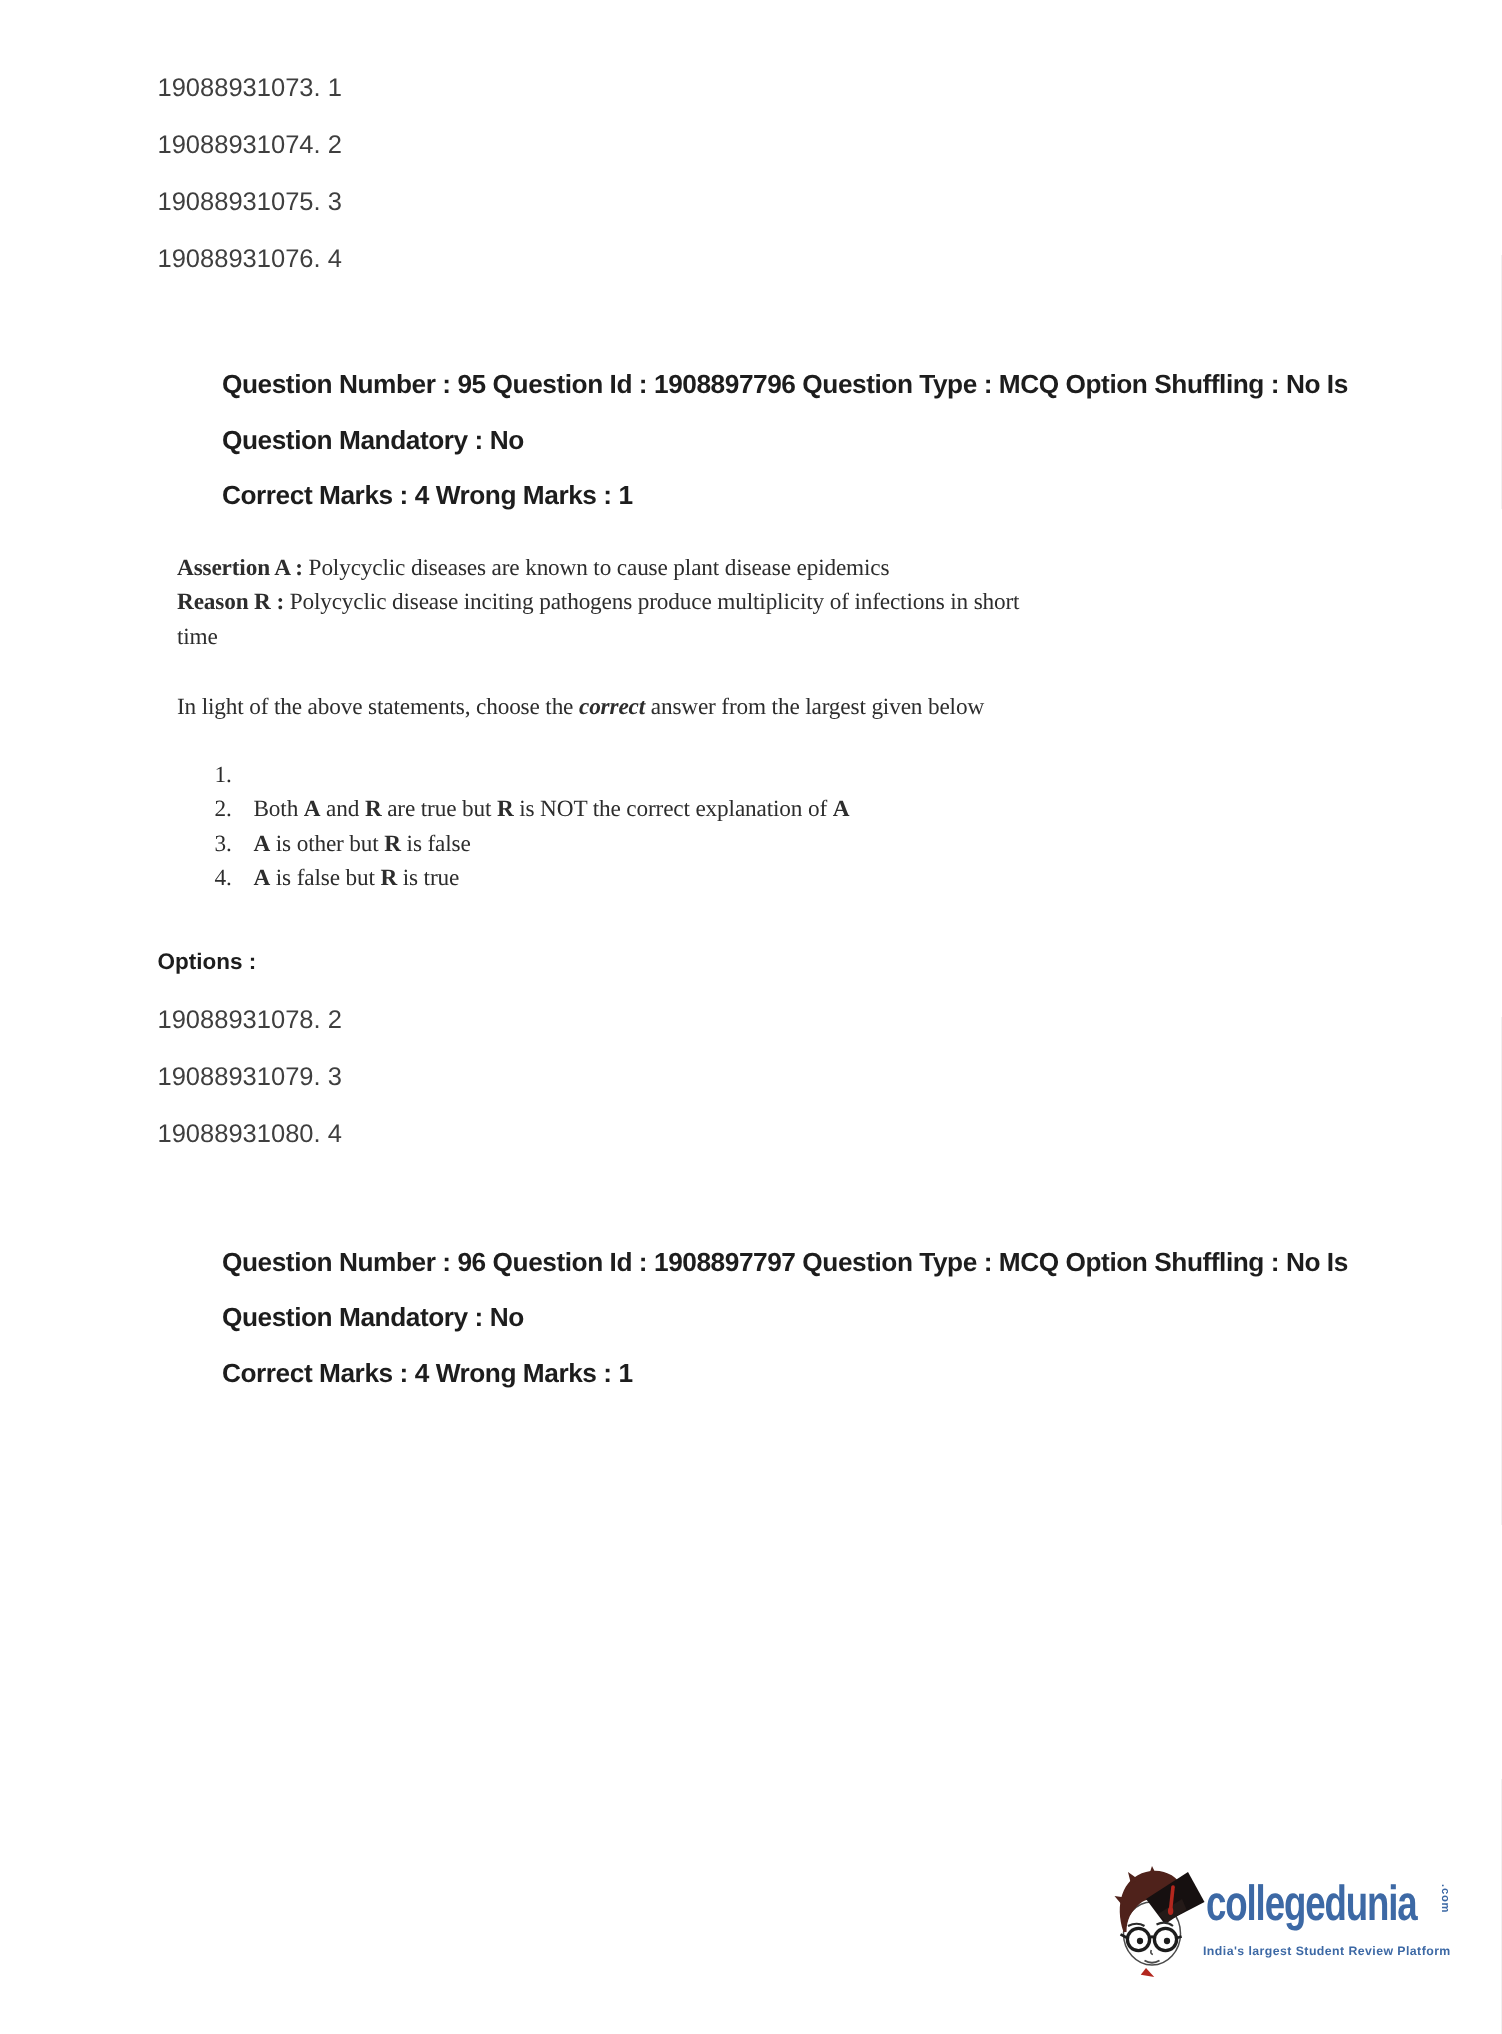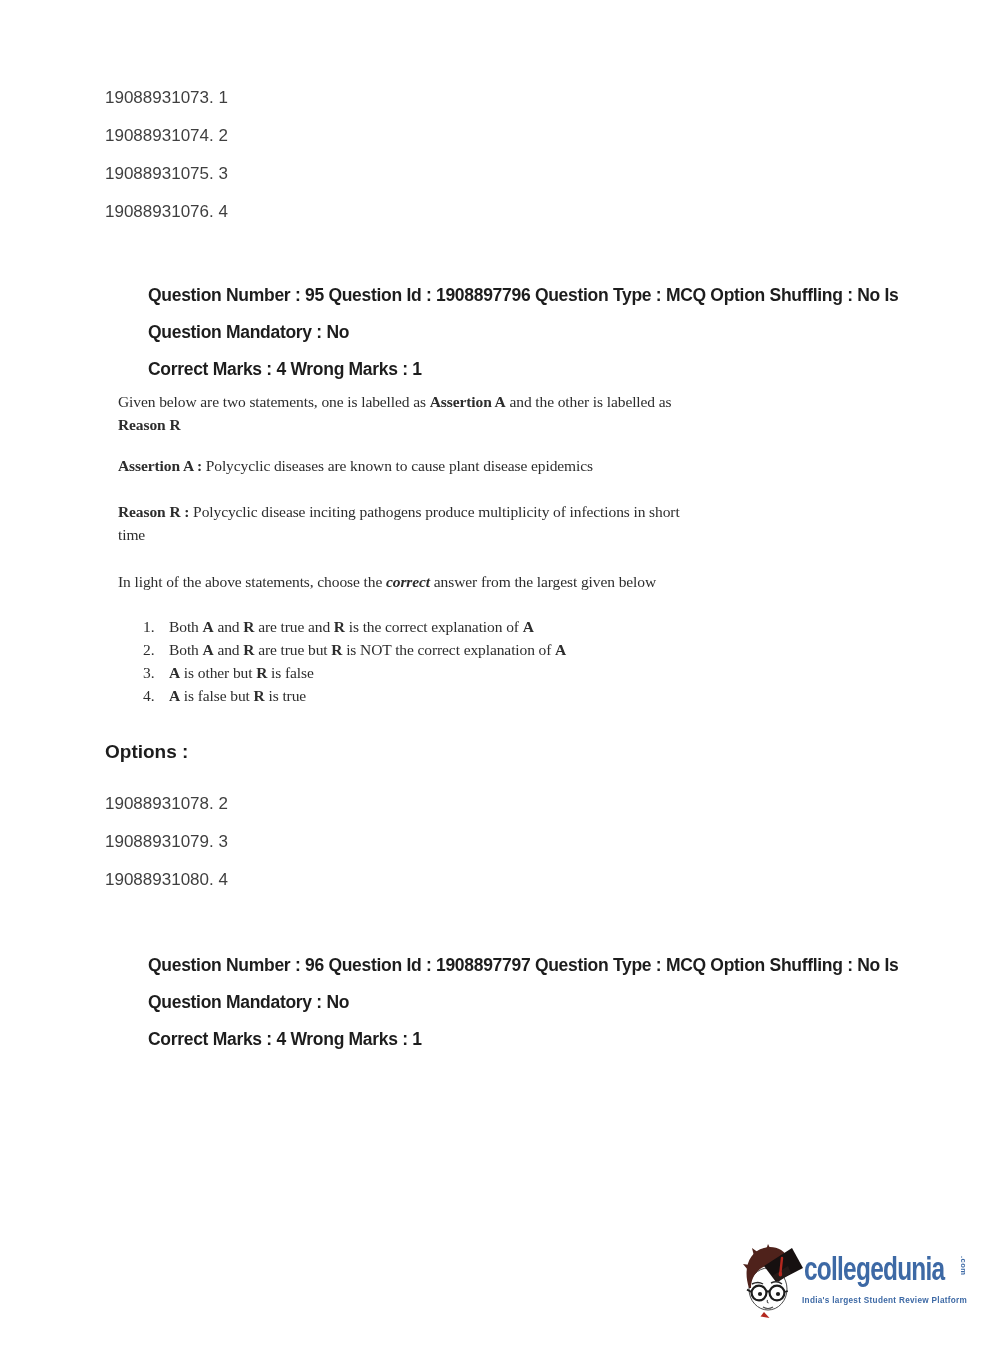--- a/index.html
+++ b/index.html
@@ -21,49 +21,49 @@
     font-family:"Liberation Sans",sans-serif;
     overflow:hidden;
   }
   .content{position:absolute;left:105px;top:0;width:840px;}
 
   
   .opt-line{
     font-size:17px;line-height:20px;color:var(--body-text);
     margin-bottom:18px;white-space:nowrap;
   }
-  .opt-group-top{padding-top:88px;}
+  .opt-group-top{padding-top:49px;}
   .opt-group-mid{margin-top:17px;}
 
   
   .q-header{margin-top:55px;}
   .q-header .h-line{
     font-weight:700;font-size:17.5px;letter-spacing:-0.3px;
     line-height:37px;color:var(--heading-text);white-space:nowrap;margin-left:43px;
   }
   .q-header-2{margin-top:57px;}
 
   
   .q-body{
     margin-left:13px;margin-top:2px;
     font-family:"Liberation Serif","DejaVu Serif",serif;
     font-size:15.5px;line-height:23px;letter-spacing:-0.1px;
     color:var(--serif-text);width:640px;
   }
   .q-body p{margin:0;}
   .q-body .p-gap-1{margin-top:18px;}
-  .q-body .p-gap-2{margin-top:23px;}
+  .q-body .p-gap-2{}
   .q-body .p-gap-3{margin-top:24px;}
   .q-list{margin-top:22px;}
   .q-list .row{display:flex;margin-left:25px;}
   .q-list .num{width:26px;flex:0 0 26px;}
 
   .options-label{
-    margin-top:34px;margin-bottom:31px;
-    font-weight:700;font-size:19px;line-height:22px;color:var(--heading-text);
+    margin-top:34px;margin-bottom:17px;
+    font-weight:700;font-size:15px;line-height:22px;color:var(--heading-text);
   }
 
   
   .logo{position:absolute;left:742px;top:1244px;width:235px;height:80px;}
   .logo .mascot{position:absolute;left:0;top:0;width:62px;height:76px;}
   .logo .wordmark{
     position:absolute;left:62px;top:8px;
     font-weight:700;font-size:33px;line-height:33px;letter-spacing:-1px;
     color:var(--brand-blue);
     transform:scaleX(0.74);transform-origin:left center;
@@ -94,29 +94,27 @@
       <div class="opt-line">19088931076. 4</div>
     </div>
 
     <div class="q-header">
       <div class="h-line">Question Number : 95 Question Id : 1908897796 Question Type : MCQ Option Shuffling : No Is</div>
       <div class="h-line">Question Mandatory : No</div>
       <div class="h-line">Correct Marks : 4 Wrong Marks : 1</div>
     </div>
 
     <div class="q-body">
-      <p><span>Given below are two statements, one is labelled as </span><span style="font-weight: bold;">Assertion A</span><span> and the other is labelled as</span><br><span style="font-weight: bold;">Reason R</span></p>
       <p class="p-gap-1"><span style="font-weight: bold;">Assertion A : </span><span>Polycyclic diseases are known to cause plant disease epidemics</span></p>
       <p class="p-gap-2"><span style="font-weight: bold;">Reason R : </span><span>Polycyclic disease inciting pathogens produce multiplicity of infections in short</span><br><span>time</span></p>
       <p class="p-gap-3"><span>In light of the above statements, choose the </span><span style="font-weight: bold; font-style: italic;">correct</span><span> answer from the largest given below</span></p>
 
       <div class="q-list">
         <div class="row">
           <span class="num">1.</span>
-          <span><span>Both </span><span style="font-weight: bold;">A</span><span> and </span><span style="font-weight: bold;">R</span><span> are true and </span><span style="font-weight: bold;">R</span><span> is the correct explanation of </span><span style="font-weight: bold;">A</span></span>
         </div>
         <div class="row">
           <span class="num">2.</span>
           <span><span>Both </span><span style="font-weight: bold;">A</span><span> and </span><span style="font-weight: bold;">R</span><span> are true but </span><span style="font-weight: bold;">R</span><span> is NOT the correct explanation of </span><span style="font-weight: bold;">A</span></span>
         </div>
         <div class="row">
           <span class="num">3.</span>
           <span><span style="font-weight: bold;">A</span><span> is other but </span><span style="font-weight: bold;">R</span><span> is false</span></span>
         </div>
         <div class="row">

